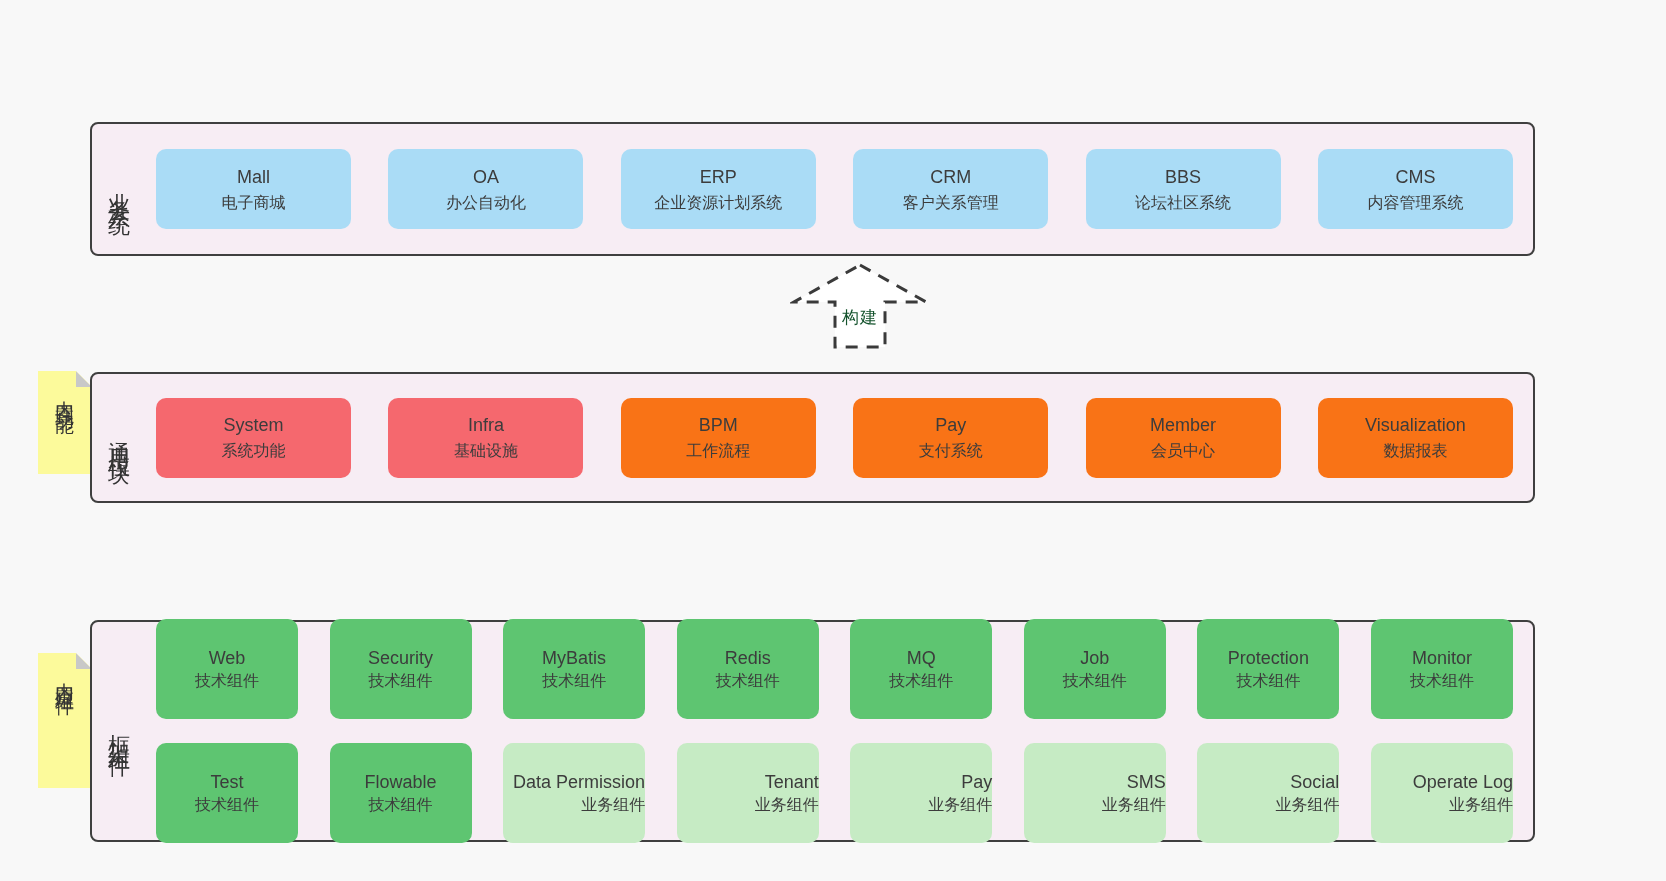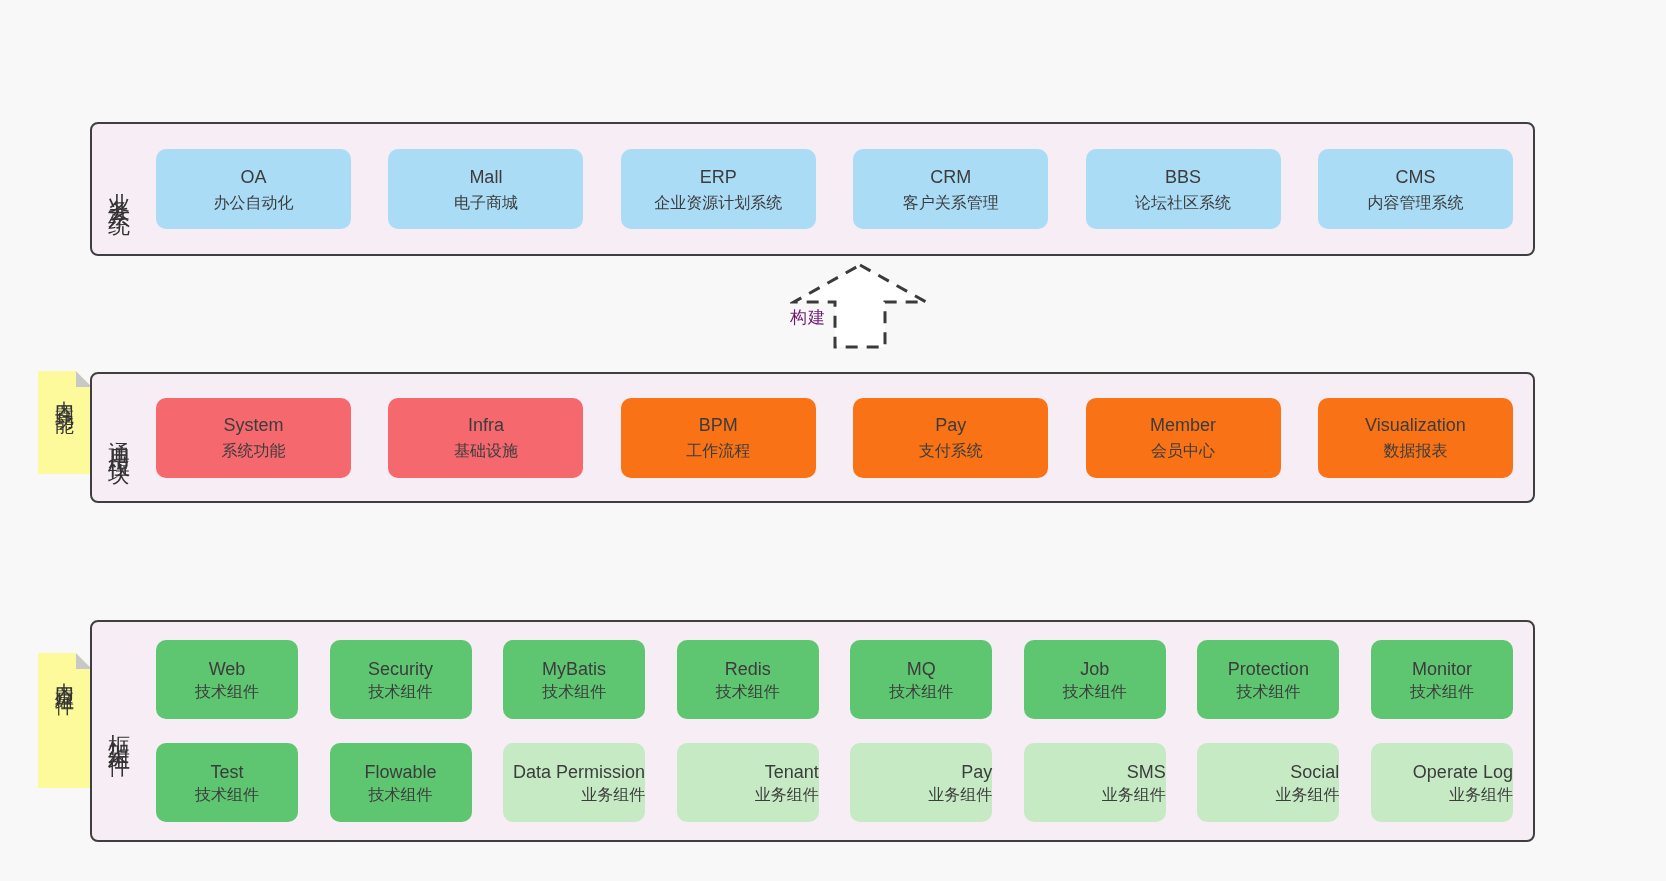--- a/index.html
+++ b/index.html
@@ -36,35 +36,35 @@
   }
 
   .box{
     box-sizing:border-box;border-radius:10px;
     display:flex;flex-direction:column;justify-content:center;align-items:center;
     text-align:center;line-height:1.5;
   }
   .box .en{font-size:18px;}
   .box .zh{font-size:16px;}
   .w195{width:195px;height:80px;}
-  .w142{width:142px;height:79px;line-height:1.35;}
+  .w142{width:142px;height:100px;line-height:1.35;}
   .blue{background:#aadcf6;}
   .red{background:#f5686e;align-items:center;}
   .pink{background:#f97316;}
   .green{background:#5ec571;}
   .lightgreen{background:#c6ebc4;align-items:flex-end;}
 
   
   .arrow{position:absolute;width:140px;height:88px;z-index:2;}
   .arrow svg{display:block;}
   #arrow1{left:790px;top:262px;}
   #arrow2{left:800px;top:510px;}
   .arrow-label{
-    position:absolute;top:44px;left:0;width:100%;
-    font-size:17px;color:#701a75;letter-spacing:1px;
+    position:absolute;top:44px;left:0;width:100%;text-align:center;
+    font-size:17px;color:#14532d;letter-spacing:1px;
   }
 
   
   .sticky{
     position:absolute;left:38px;width:54px;background:#fcfa9b;z-index:0;
     clip-path:polygon(0 0, calc(100% - 16px) 0, 100% 16px, 100% 100%, 0 100%);
     display:flex;justify-content:center;
   }
   #sticky2{top:371px;height:103px;}
   #sticky3{top:653px;height:135px;}
@@ -88,26 +88,26 @@
   </div>
   <div class="sticky" id="sticky3">
     <div class="fold"></div>
     <div class="note-text">内置组件</div>
   </div>
 
   <div class="row-container" id="row1">
     <div class="row-label">业务系统</div>
     <div class="boxes">
       <div class="box w195 blue">
+        <div class="en">Mall</div>
+        <div class="zh">电子商城</div>
+      </div>
+      <div class="box w195 blue">
         <div class="en">OA</div>
         <div class="zh">办公自动化</div>
-      </div>
-      <div class="box w195 blue">
-        <div class="en">Mall</div>
-        <div class="zh">电子商城</div>
       </div>
       <div class="box w195 blue">
         <div class="en">ERP</div>
         <div class="zh">企业资源计划系统</div>
       </div>
       <div class="box w195 blue">
         <div class="en">CRM</div>
         <div class="zh">客户关系管理</div>
       </div>
       <div class="box w195 blue">

